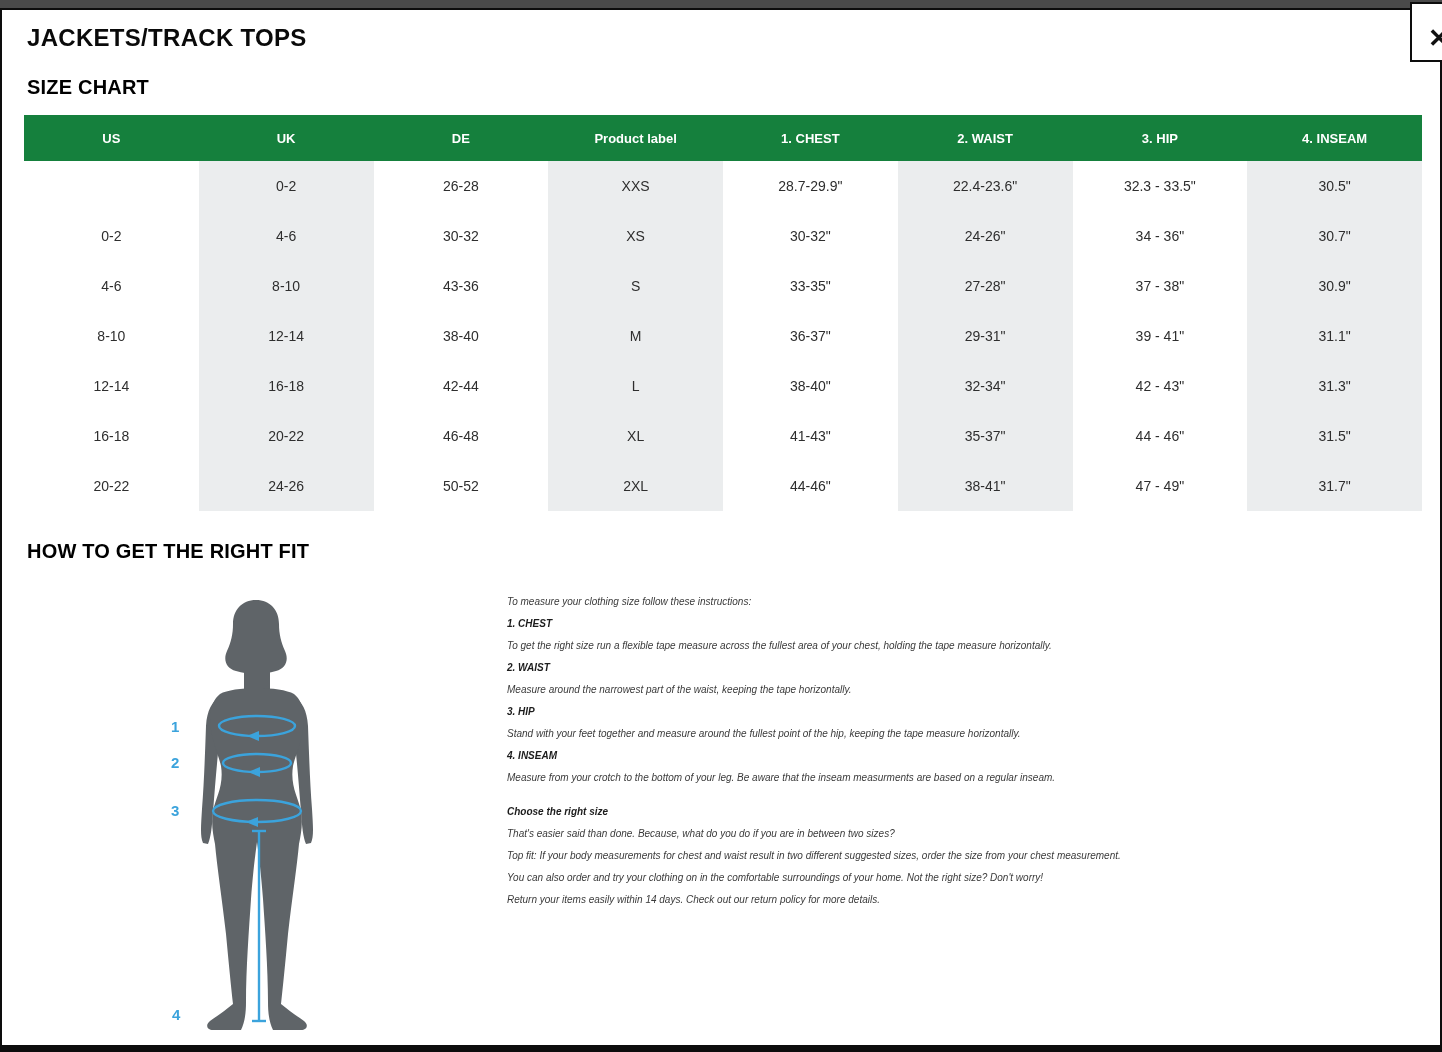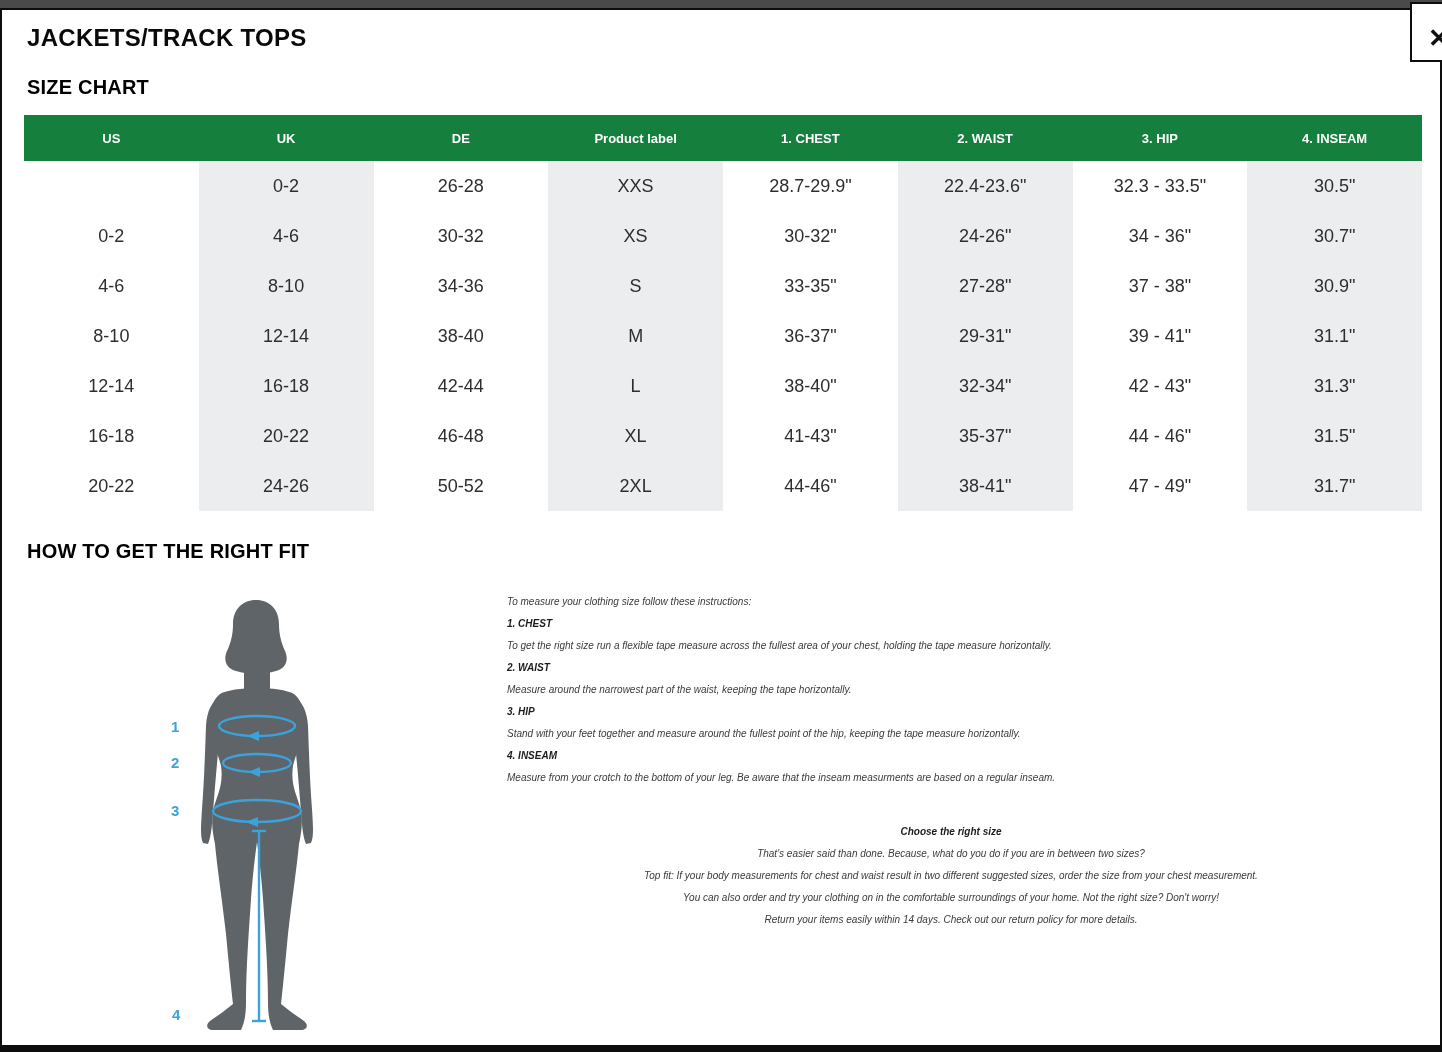--- a/index.html
+++ b/index.html
@@ -20,31 +20,31 @@
   .page-title { position:absolute; left:25px; top:14px; font-size:24px; font-weight:900;
                 letter-spacing:.3px; color:#0a0a0a; }
   .section-heading { position:absolute; font-size:20px; font-weight:800; color:#000000; letter-spacing:.2px; }
   .h-sizechart { left:25px; top:66px; }
   .h-fit { left:25px; top:530px; }
 
   table.size-chart { position:absolute; left:22px; top:105px; width:1398px;
                      border-collapse:collapse; table-layout:fixed; }
   table.size-chart th { background:#15803d; color:#fff; height:46px; font-size:13px;
                         font-weight:bold; text-align:center; }
-  table.size-chart td { height:50px; font-size:18px; color:#2e2e2e; text-align:center;
+  table.size-chart td { height:50px; font-size:14px; color:#2e2e2e; text-align:center;
                         vertical-align:middle; }
   table.size-chart td:nth-child(even) { background:#ebedee; }
 
   .figure-wrap { position:absolute; left:160px; top:580px; width:190px; height:456px; }
 
   .instructions { position:absolute; left:505px; top:581px; width:888px;
                   font-size:10px; line-height:22px; color:#3a3a3a;font-style:italic; }
   .instructions p { margin:0; }
   .instructions p.bold { font-weight:bold; color:#1c1c1c; }
-  .choose-block { margin-top:32px;text-align:center; }
+  .choose-block { margin-top:12px; }
 </style>
 </head>
 <body>
 
 <div class="backdrop-strip"></div>
 
 <div class="modal">
 
   <button class="close-btn">
     <span>✕</span>
@@ -83,21 +83,21 @@
           <td>30-32</td>
           <td>XS</td>
           <td>30-32"</td>
           <td>24-26"</td>
           <td>34 - 36"</td>
           <td>30.7"</td>
         </tr>
         <tr>
           <td>4-6</td>
           <td>8-10</td>
-          <td>34-36</td>
+          <td>43-36</td>
           <td>S</td>
           <td>33-35"</td>
           <td>27-28"</td>
           <td>37 - 38"</td>
           <td>30.9"</td>
         </tr>
         <tr>
           <td>8-10</td>
           <td>12-14</td>
           <td>38-40</td>

